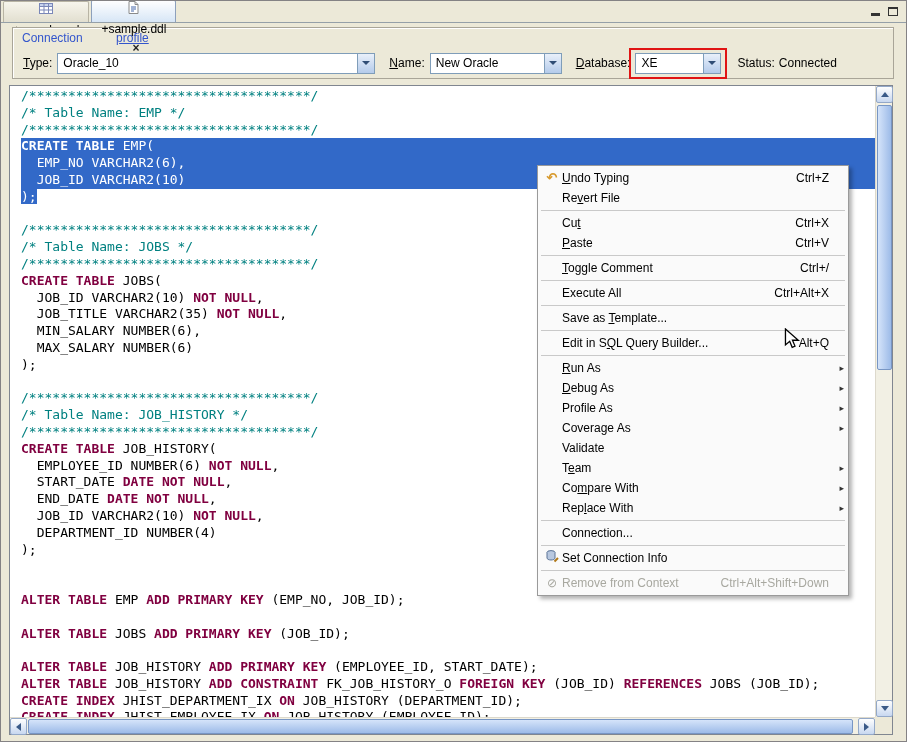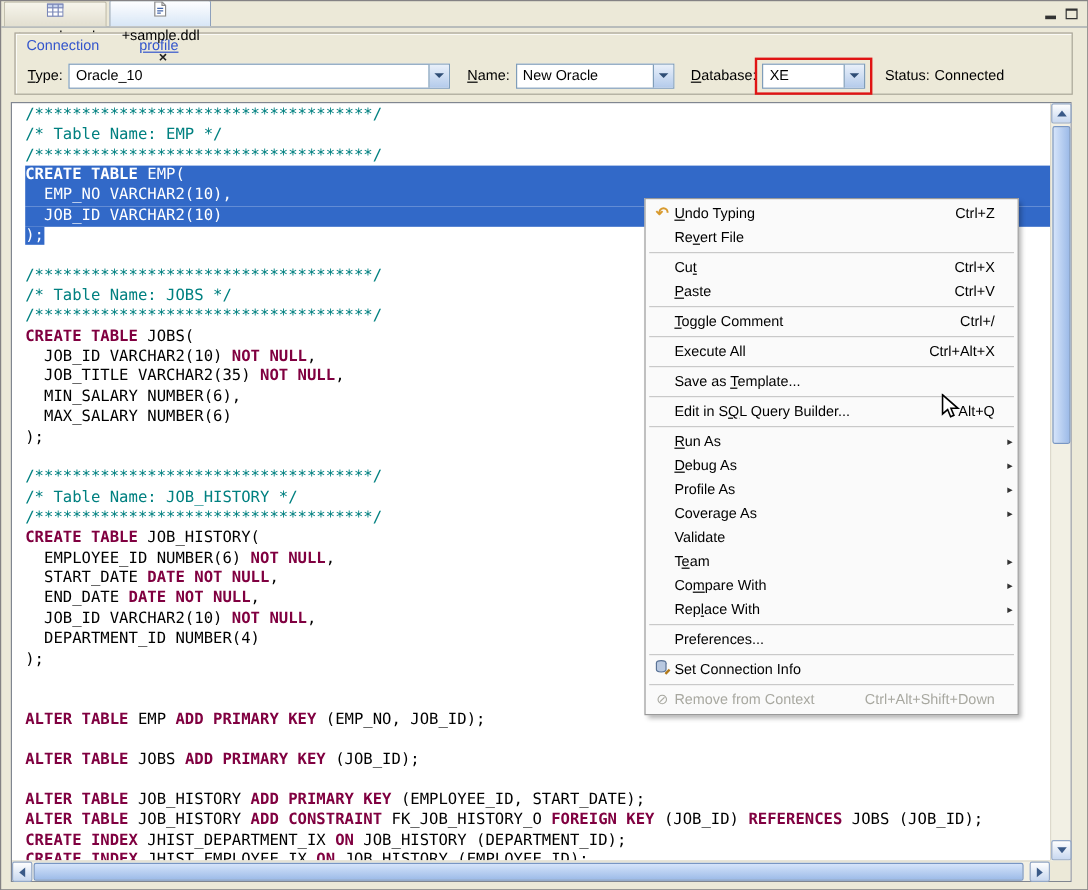--- a/index.html
+++ b/index.html
@@ -151,21 +151,21 @@
       <span class="status-value">Connected</span>
     </div>
   </div>
 
   <div class="editor">
     <div class="code">
         <div class="line"><span class="seg cm">/************************************/</span></div>
         <div class="line"><span class="seg cm">/* Table Name: EMP */</span></div>
         <div class="line"><span class="seg cm">/************************************/</span></div>
         <div class="line sel-full"><span class="seg kw">CREATE TABLE</span><span class="seg"> EMP(</span></div>
-        <div class="line sel-full"><span class="seg">  EMP_NO VARCHAR2(10),</span></div>
+        <div class="line sel-full"><span class="seg">  EMP_NO VARCHAR2(6),</span></div>
         <div class="line sel-full"><span class="seg">  JOB_ID VARCHAR2(10)</span></div>
         <div class="line"><span class="seg sp">);</span></div>
         <div class="line"></div>
         <div class="line"><span class="seg cm">/************************************/</span></div>
         <div class="line"><span class="seg cm">/* Table Name: JOBS */</span></div>
         <div class="line"><span class="seg cm">/************************************/</span></div>
         <div class="line"><span class="seg kw">CREATE TABLE</span><span class="seg"> JOBS(</span></div>
         <div class="line"><span class="seg">  JOB_ID VARCHAR2(10) </span><span class="seg kw">NOT NULL</span><span class="seg">,</span></div>
         <div class="line"><span class="seg">  JOB_TITLE VARCHAR2(35) </span><span class="seg kw">NOT NULL</span><span class="seg">,</span></div>
         <div class="line"><span class="seg">  MIN_SALARY NUMBER(6),</span></div>
@@ -313,21 +313,21 @@
         </div>
         <div class="menu-item">
           <span class="mi-icon"></span>
           <span class="mi-label">Rep<u>l</u>ace With</span>
           <span class="mi-shortcut"></span>
           <span class="mi-arrow">▸</span>
         </div>
         <div class="menu-sep"></div>
         <div class="menu-item">
           <span class="mi-icon"></span>
-          <span class="mi-label">Preferences...</span>
+          <span class="mi-label">Connection...</span>
           <span class="mi-shortcut"></span>
           <span class="mi-arrow"></span>
         </div>
         <div class="menu-sep"></div>
         <div class="menu-item">
           <span class="mi-icon"><svg width="13" height="13" viewBox="0 0 13 13">
               <ellipse cx="5" cy="2.6" rx="4" ry="2" fill="#B8C8E0" stroke="#5A7396"></ellipse>
               <path d="M1 2.6 V8 C1 9.1 2.8 10 5 10 C7.2 10 9 9.1 9 8 V2.6" fill="#B8C8E0" stroke="#5A7396"></path>
               <path d="M8.5 11.5 L12 8" stroke="#B07818" stroke-width="2"></path>
             </svg></span>

